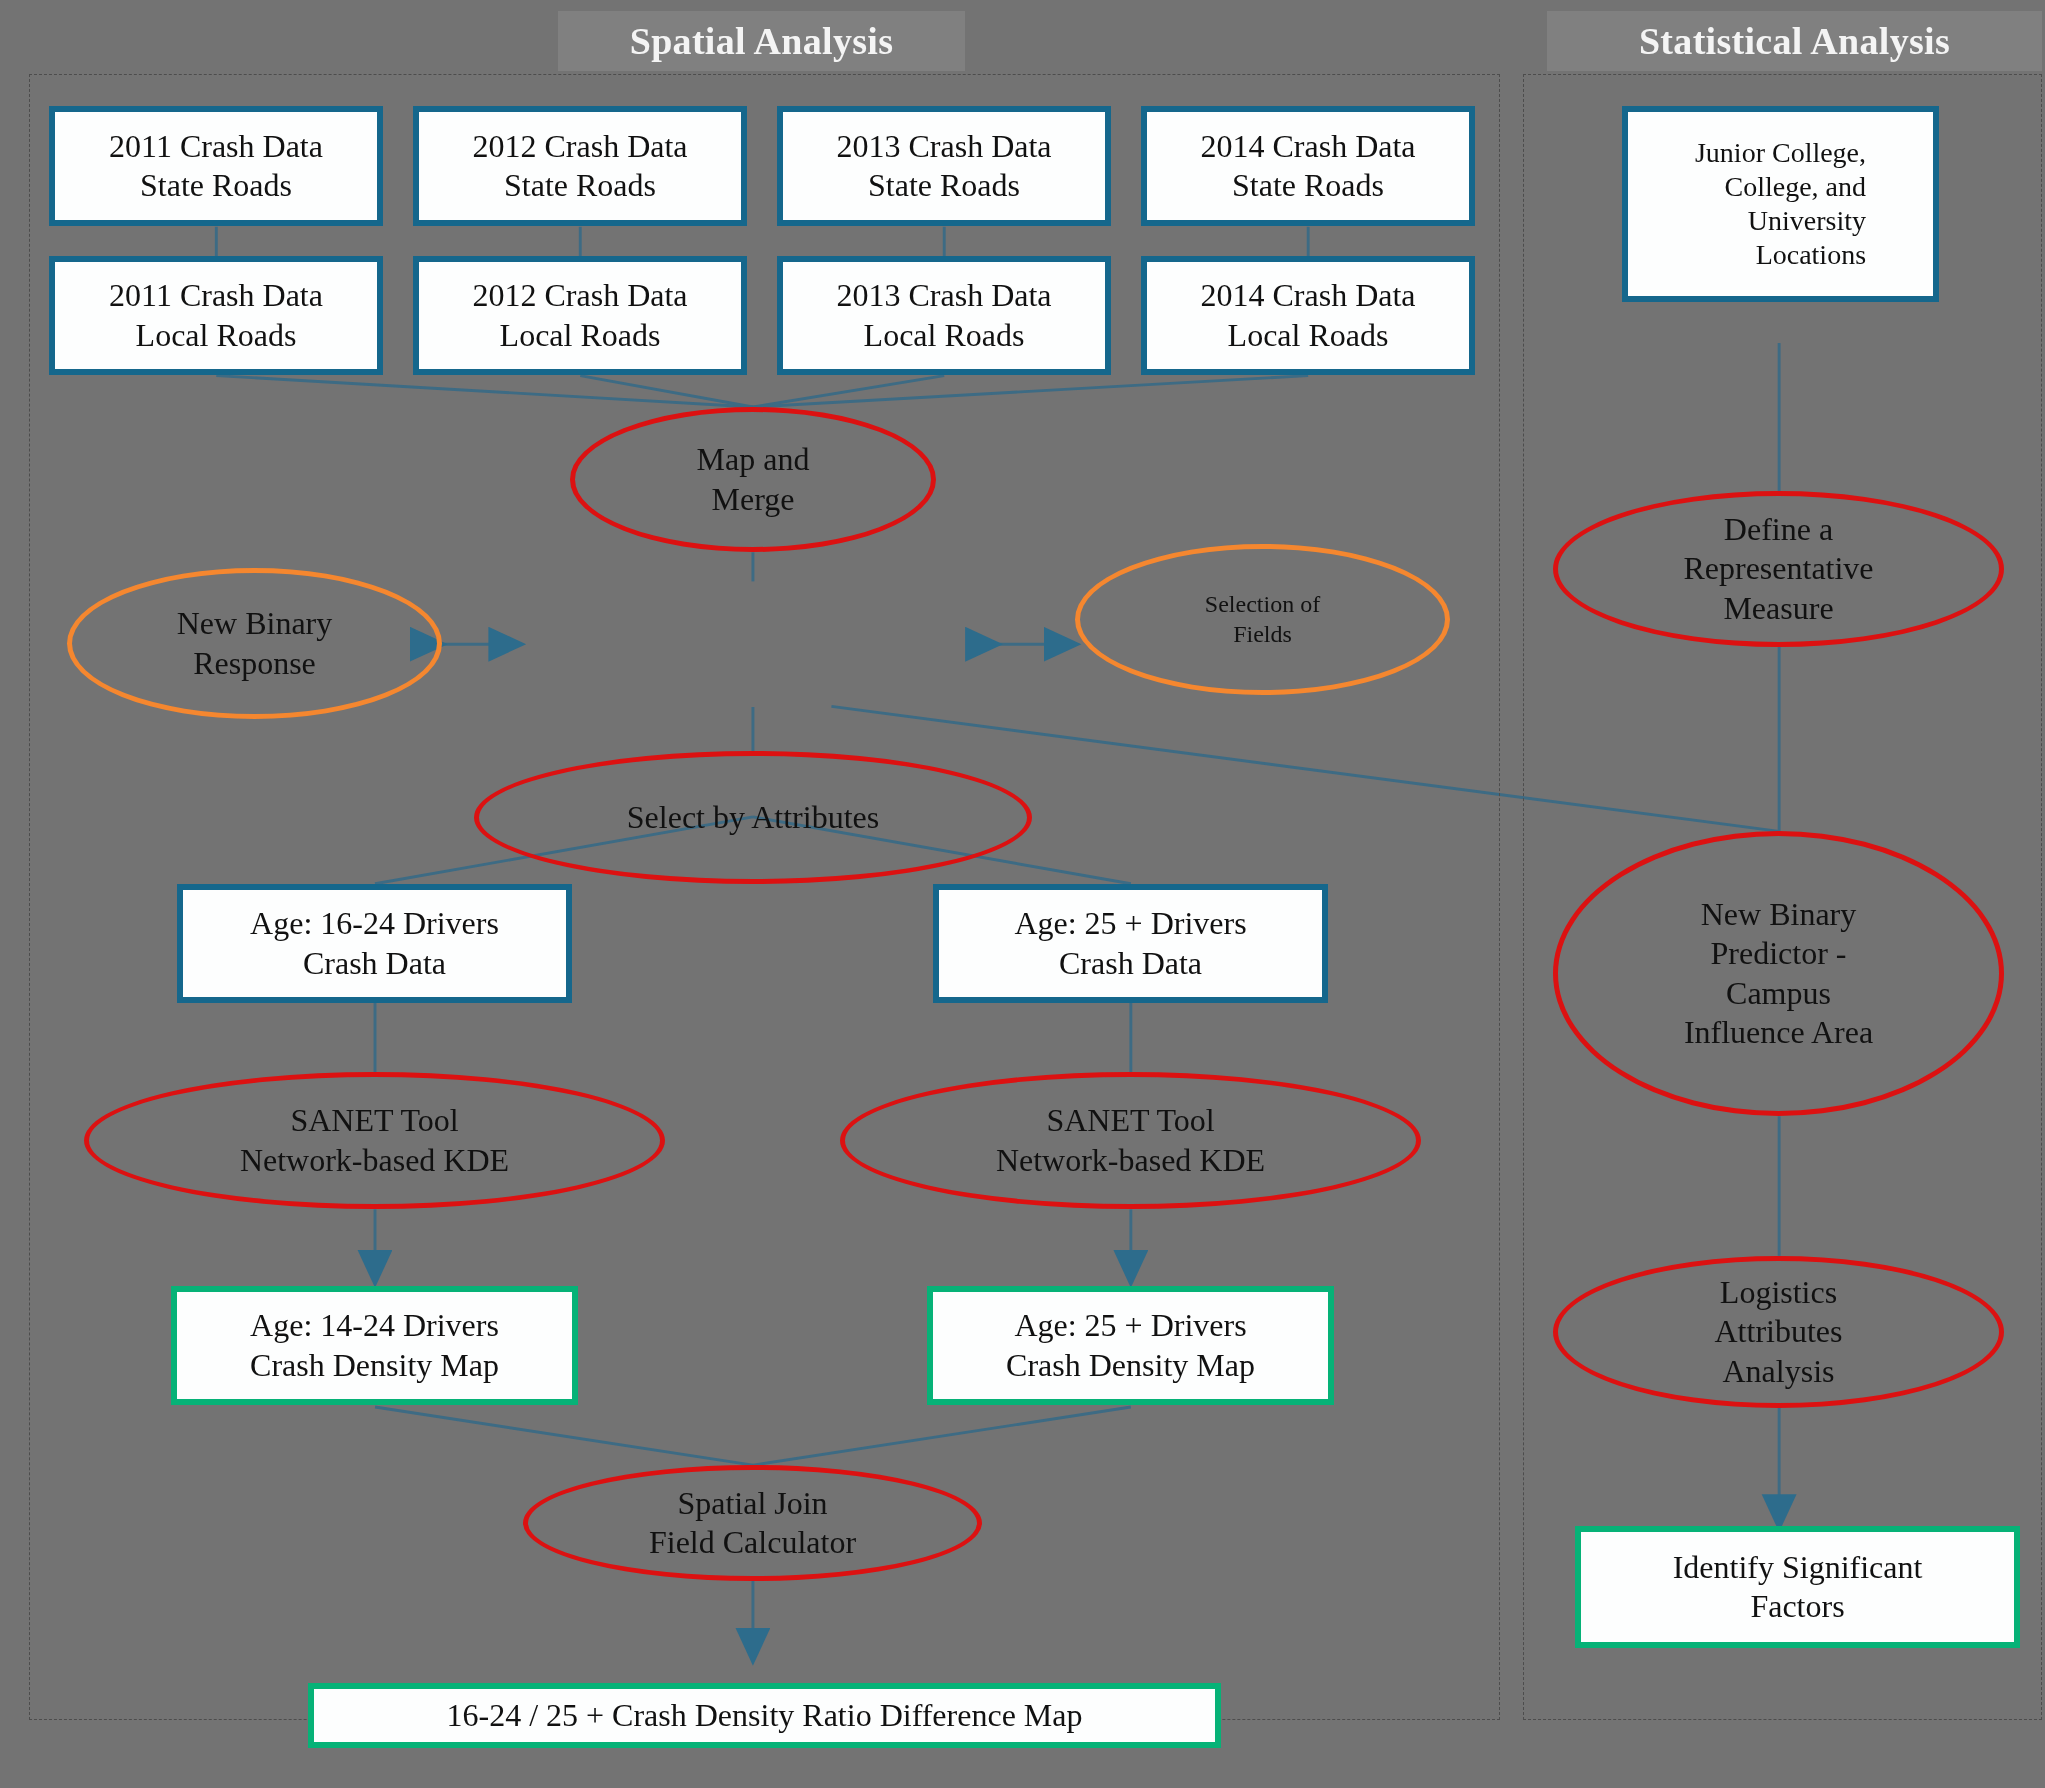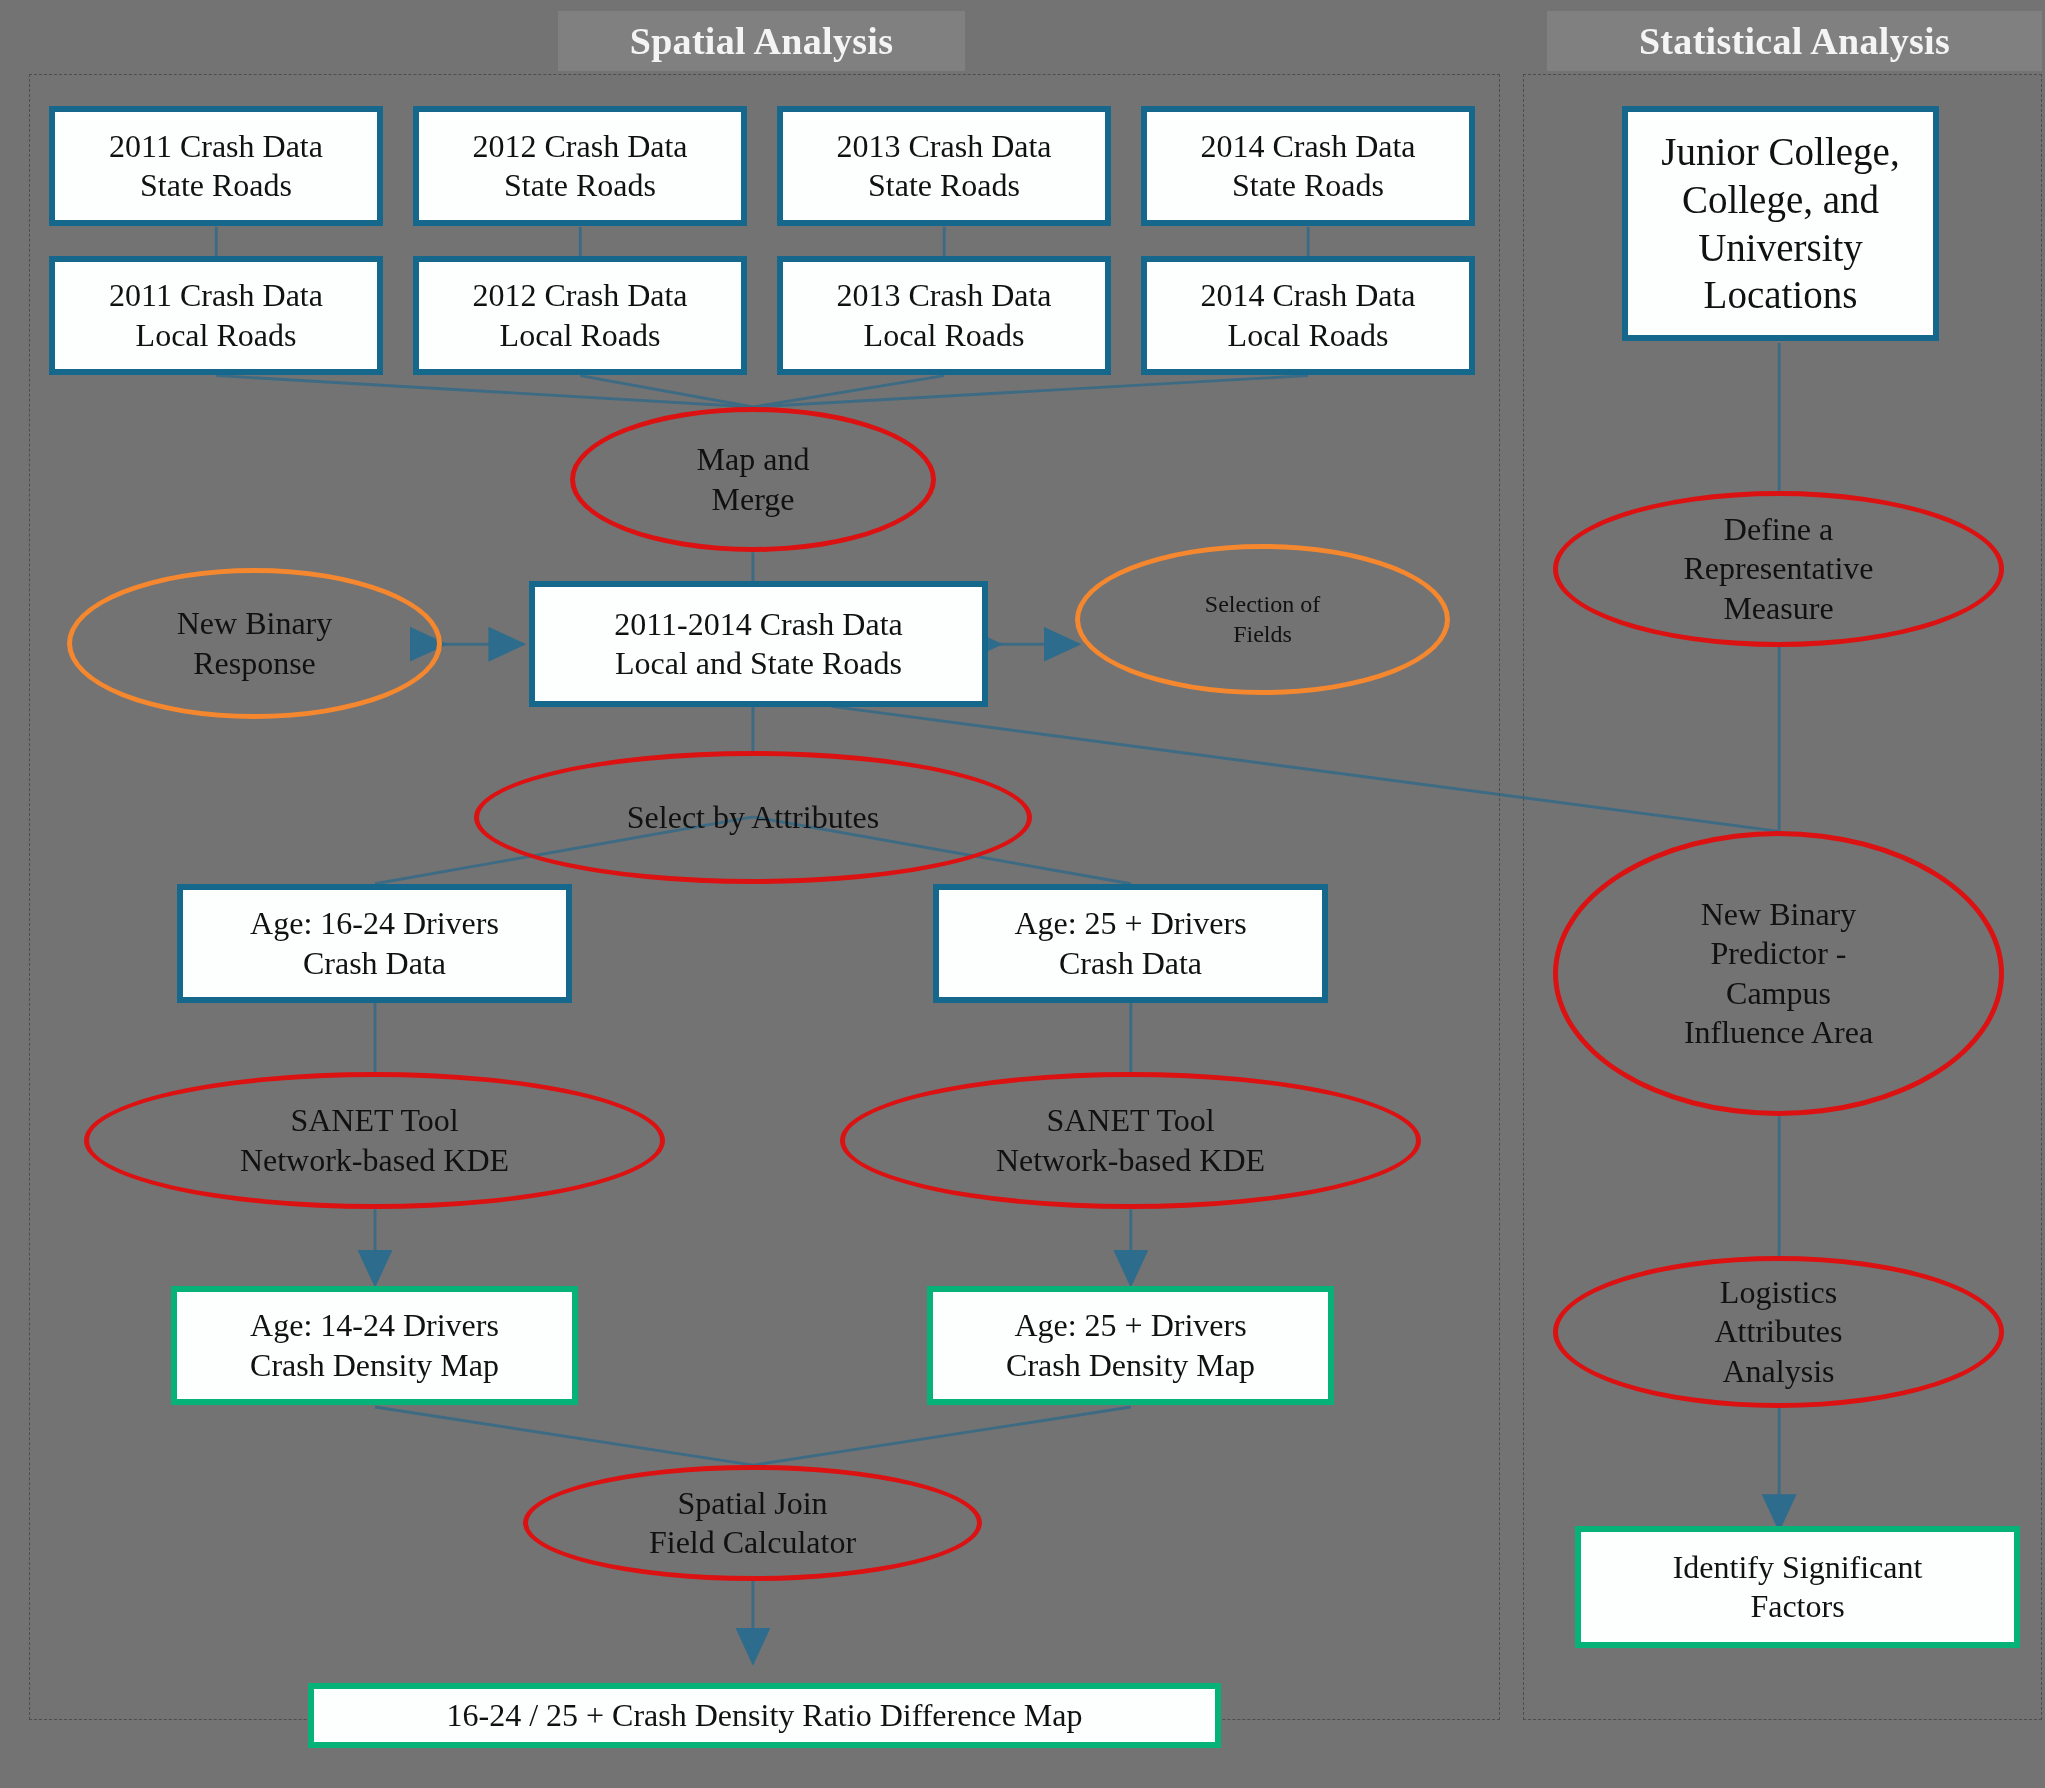--- a/index.html
+++ b/index.html
@@ -158,26 +158,20 @@
     </span>
   </div>
 
   <div class="node ell orange" style="left:67px;top:568px;width:375px;height:151px;font-size:32px;">
     <span class="lbl">
       <span>New Binary</span><br>
       <span>Response</span>
     </span>
   </div>
 
-  <div class="node box blue" style="left:529px;top:581px;width:459px;height:126px;font-size:32px;">
-    <span class="lbl">
-      <span>2011-2014 Crash Data</span><br>
-      <span>Local and State Roads</span>
-    </span>
-  </div>
 
   <div class="node ell orange" style="left:1075px;top:544px;width:375px;height:151px;font-size:24px;">
     <span class="lbl">
       <span>Selection of</span><br>
       <span>Fields</span>
     </span>
   </div>
 
   <div class="node ell red" style="left:474px;top:751px;width:558px;height:133px;font-size:32px;">
     <span class="lbl">
@@ -230,21 +224,21 @@
       <span>Field Calculator</span>
     </span>
   </div>
 
   <div class="node box green" style="left:308px;top:1660px;width:913px;height:65px;font-size:32px;margin-top:23px;">
     <span class="lbl">
       <span>16-24 / 25 + Crash Density Ratio Difference Map</span>
     </span>
   </div>
 
-  <div class="node box blue" style="left:1622px;top:106px;width:317px;height:235px;font-size:39px;">
+  <div class="node box blue" style="left:1622px;top:106px;width:317px;height:196px;font-size:28px;text-align:right;">
     <span class="lbl">
       <span>Junior College,</span><br>
       <span>College, and</span><br>
       <span>University</span><br>
       <span>Locations</span>
     </span>
   </div>
 
   <div class="node ell red" style="left:1553px;top:491px;width:451px;height:156px;font-size:32px;">
     <span class="lbl">

